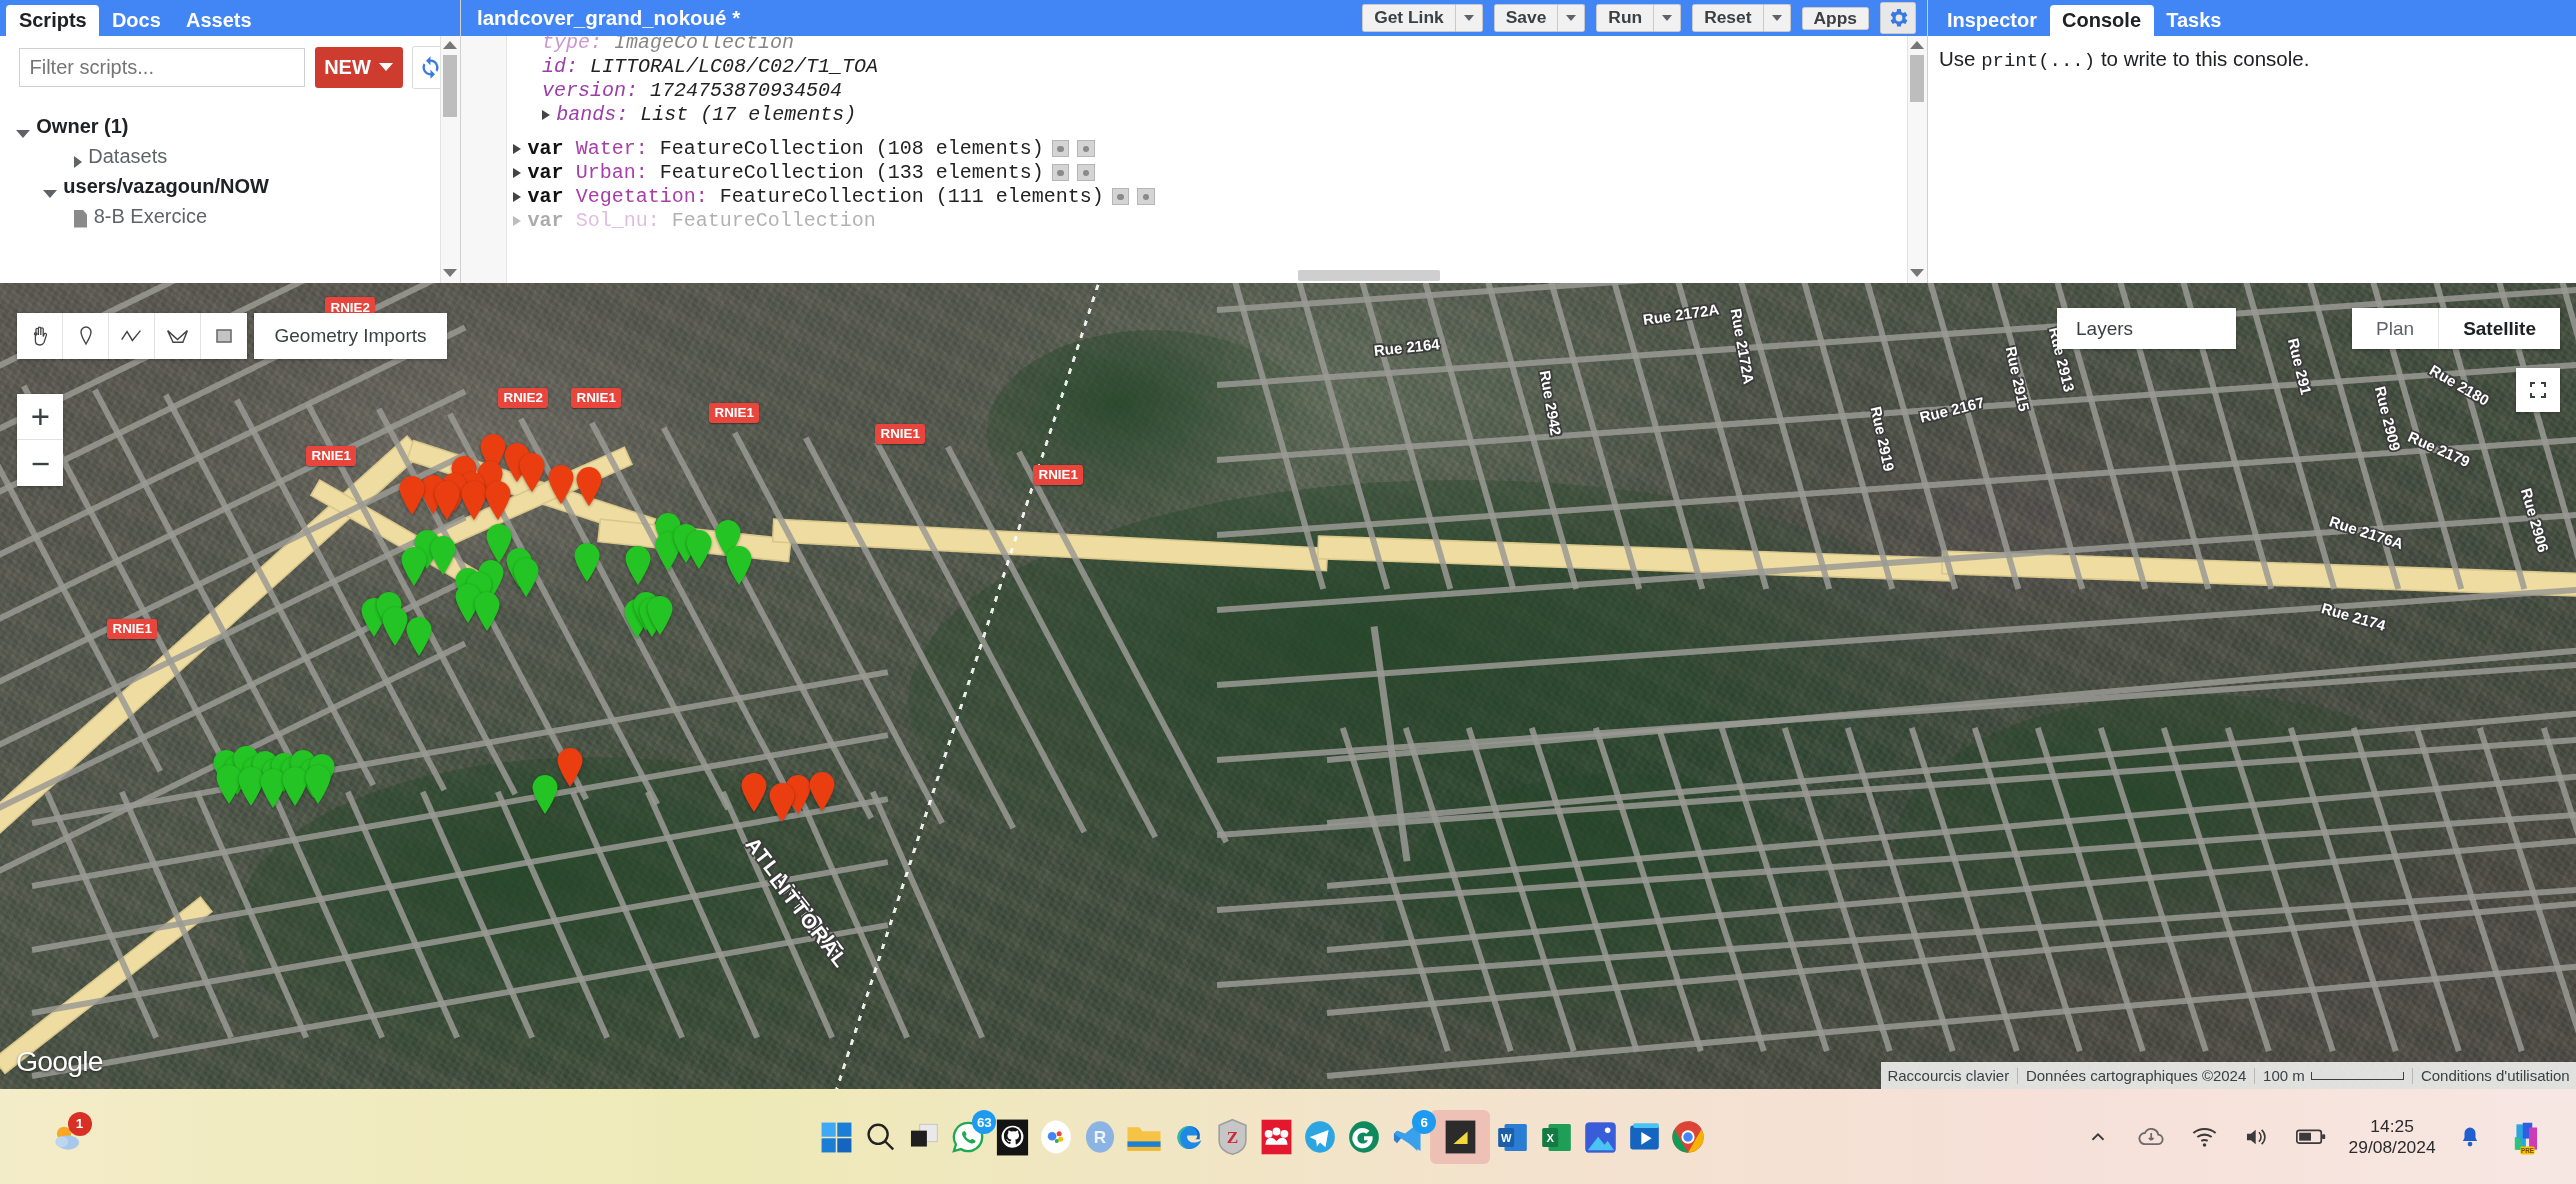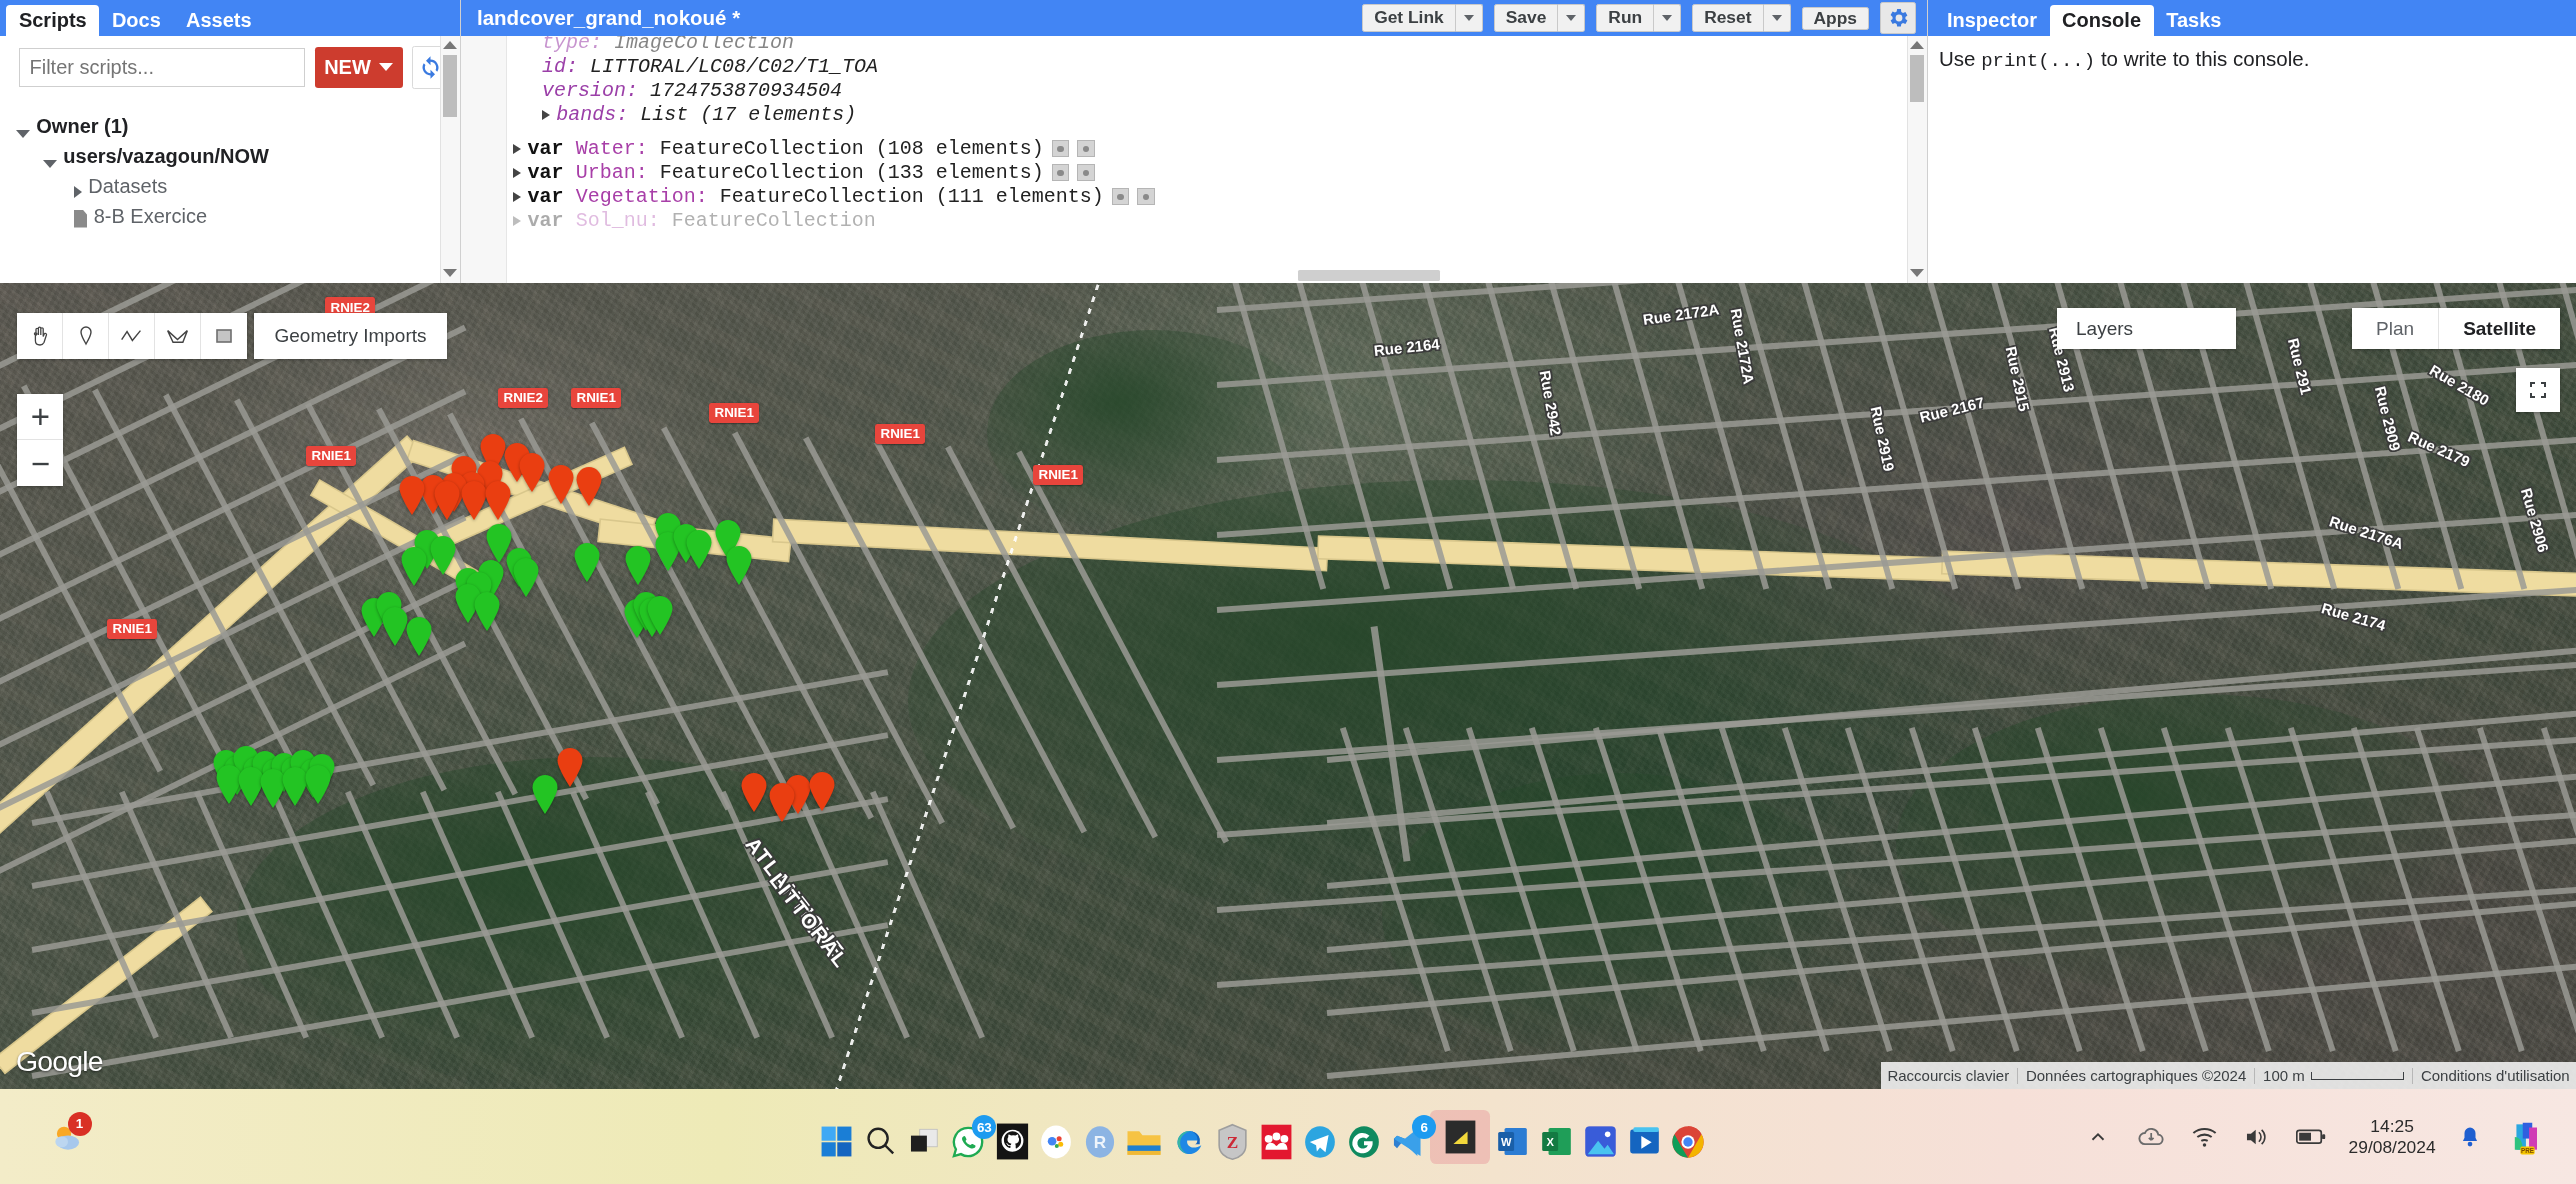--- a/index.html
+++ b/index.html
@@ -268,21 +268,21 @@
   #map-attrib .sep { width: 0.8px; height: 16px; background: #b7b7b7; margin: 0 8px; }
   #scalebar { width: 93px; height: 8px; border: 1.6px solid #3c4043; border-top: none; margin-left: 6.3px; }
 
   
   #taskbar {
     position: absolute; left: 0; top: 1089px; width: 2576px; height: 96px;
     background: linear-gradient(90deg, #f3ecc8 0%, #eeeab7 28%, #f3e3cd 58%, #f6e0d8 78%, #f7e7e2 100%);
     display: flex; align-items: center;
   }
   #tb-left { width: 442px; display: flex; align-items: center; padding-left: 46px; }
-  #tb-center { flex: 1; display: flex; align-items: flex-end; justify-content: center; }
+  #tb-center { flex: 1; display: flex; align-items: center; justify-content: center; }
   #tb-right { display: flex; align-items: center; gap: 20.5px; padding-right: 27px; }
   .tb-icon { position: relative; width: 44px; height: 44px; display: flex; align-items: center; justify-content: center; cursor: pointer; }
   .tb-badge {
     position: absolute; top: -4.7px; right: -6.3px; min-width: 24px; height: 24px;
     border-radius: 12px; display: flex; align-items: center; justify-content: center;
     font-size: 13.4px; font-weight: bold; color: #fff; padding: 0 4px;
   }
   .tb-active-wrap {
     background: rgba(233,164,164,.55); border-radius: 6.3px; padding: 4.7px 8px;
   }
@@ -310,27 +310,27 @@
           <path d="M12 5V2L8 6l4 4V7a5 5 0 0 1 4.5 7.2l1.5 1.5A7 7 0 0 0 12 5z" fill="#3a7ae0"></path>
           <path d="M12 19v3l4-4-4-4v3a5 5 0 0 1-4.5-7.2L6 8.3A7 7 0 0 0 12 19z" fill="#3a7ae0"></path>
         </svg>
       </div>
     </div>
     <div id="scripts-tree">
       <div class="tree-row lvl1">
         <span class="tri-down"></span>
         <span>Owner (1)</span>
       </div>
+      <div class="tree-row lvl3">
+        <span class="tri-right"></span>
+        <span>Datasets</span>
+      </div>
       <div class="tree-row lvl2">
         <span class="tri-down"></span>
         <span>users/vazagoun/NOW</span>
-      </div>
-      <div class="tree-row lvl3">
-        <span class="tri-right"></span>
-        <span>Datasets</span>
       </div>
       <div class="tree-row lvl3">
         <span class="file-glyph"></span>
         <span>8-B Exercice</span>
       </div>
     </div>
     <div class="vscroll">
       <span class="arrow-up"></span>
       <span class="thumb"></span>
       <span class="arrow-dn"></span>

